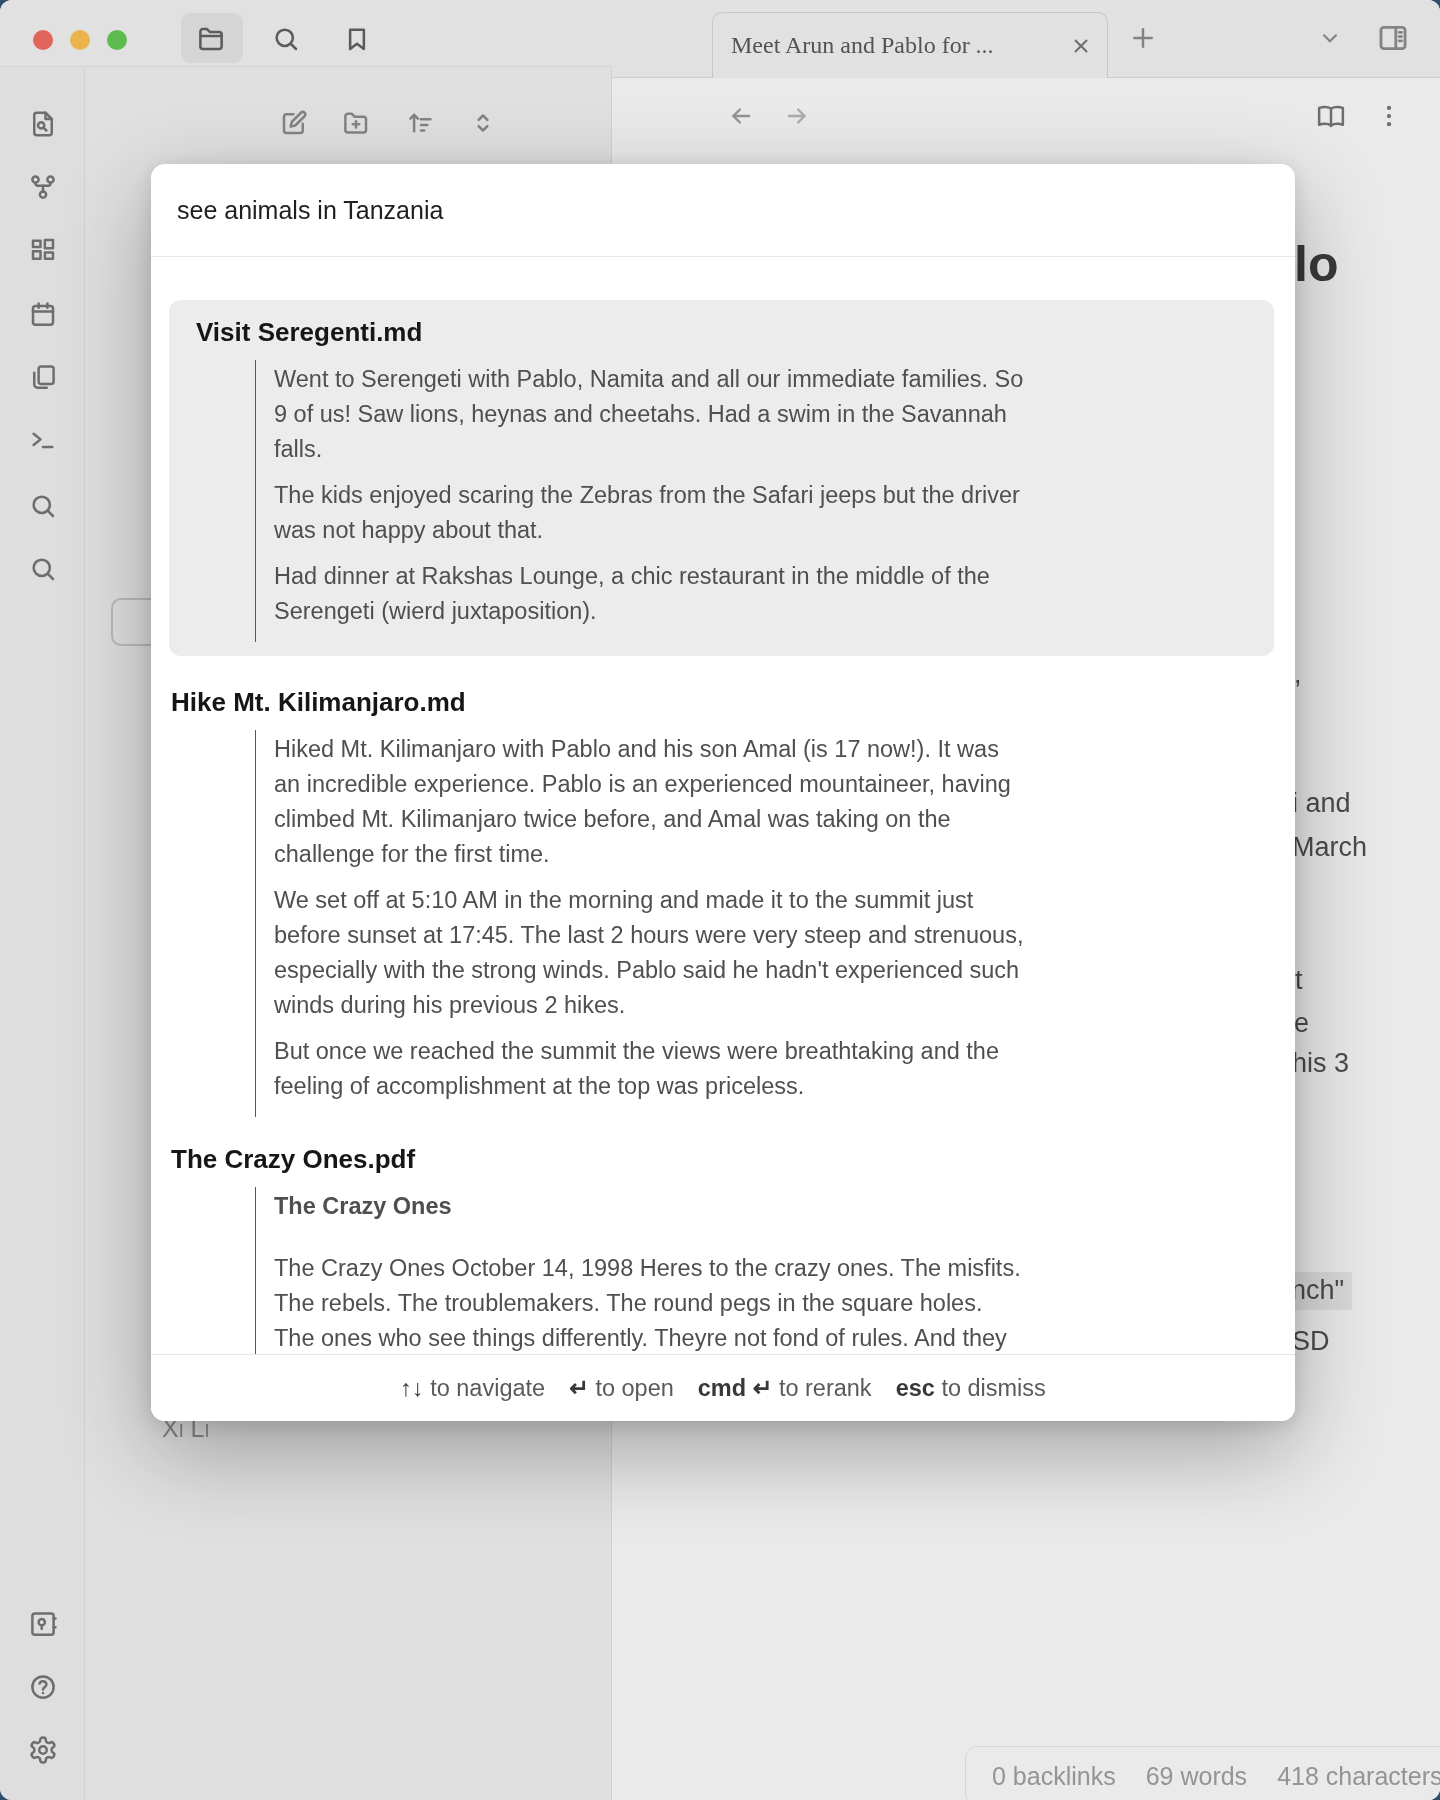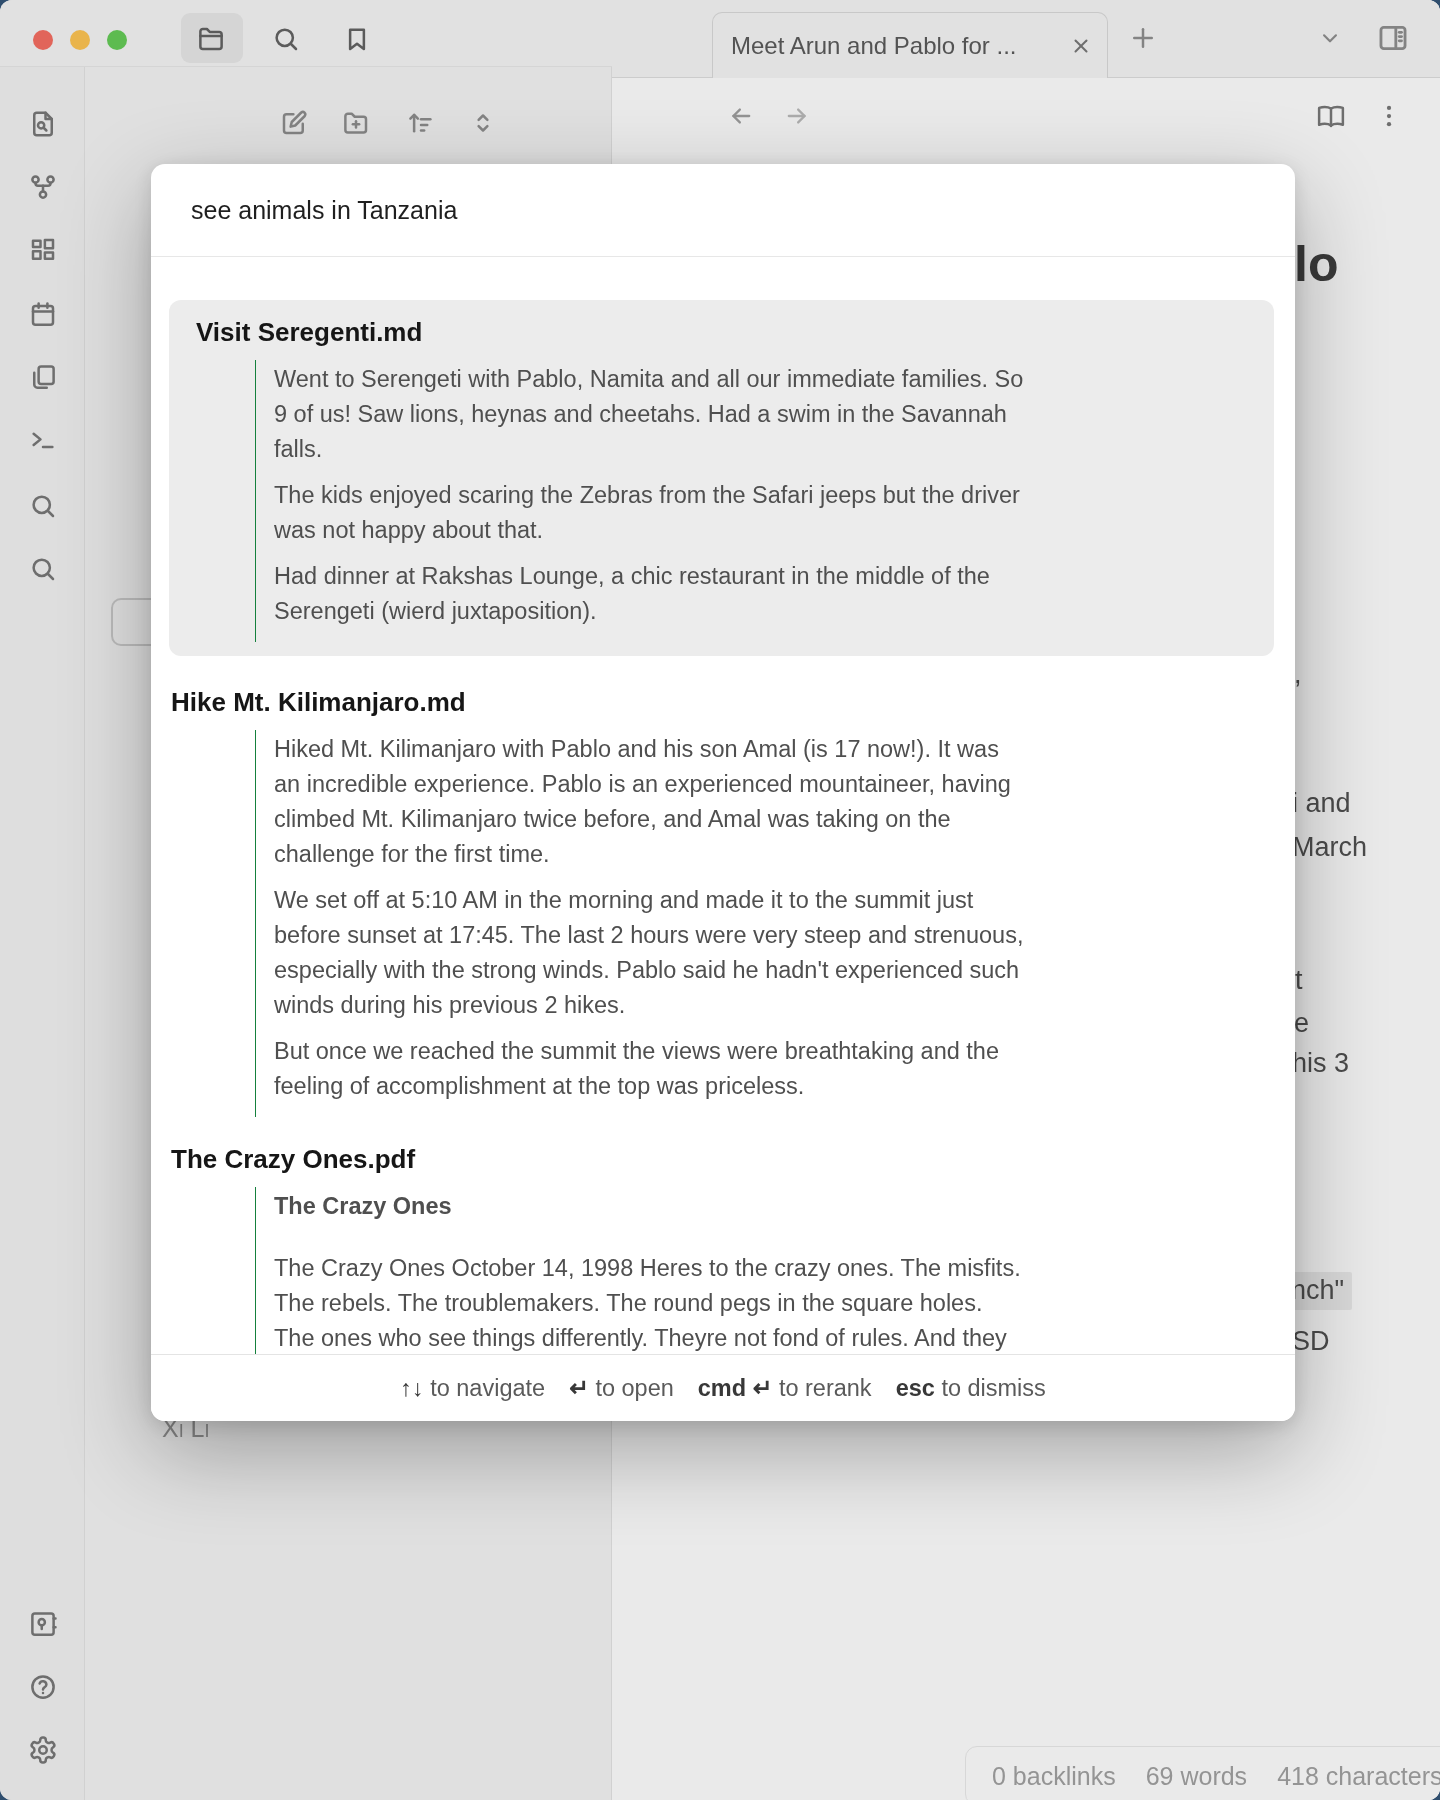--- a/index.html
+++ b/index.html
@@ -15,21 +15,21 @@
   .tl.red{left:33px;background:#ed6a5e;}
   .tl.yellow{left:70px;background:#f5bd4f;}
   .tl.green{left:107px;background:#61c454;}
   .tb-btn{position:absolute;top:24px;width:30px;height:30px;}
   .folder-active-bg{position:absolute;left:181px;top:13px;width:62px;height:50px;border-radius:9px;background:#e0e0e0;}
   .left-tb-border{position:absolute;left:0;top:66px;width:612px;height:1px;background:#e0e0e0;z-index:2;}
 
   
   .tabbar{position:absolute;left:612px;top:0;width:828px;height:77px;border-bottom:1px solid #d6d6d6;background:#ececec;z-index:2;}
   .tab{position:absolute;left:100px;top:12px;width:396px;height:66px;background:#ececec;border:1px solid #d2d2d2;border-bottom:none;border-radius:10px 10px 0 0;display:flex;align-items:center;padding:0 14px 0 18px;box-sizing:border-box;z-index:3;}
-  .tab-title{flex:1;font-size:24px;color:#575757;white-space:nowrap;overflow:hidden;}
+  .tab-title{flex:1;font-size:24px;color:#575757;white-space:nowrap;overflow:hidden;font-family:Liberation Serif, serif;}
   .newtab-btn{position:absolute;left:516px;top:23px;width:30px;height:30px;}
   .tab-chevron{position:absolute;left:705px;top:25px;width:26px;height:26px;}
   .tab-panel{position:absolute;left:764px;top:21px;width:34px;height:34px;}
 
   
   .vheader{position:absolute;left:612px;top:77px;width:828px;height:73px;z-index:2;}
   .nav-btn{position:absolute;top:25px;width:28px;height:28px;}
   .vheader-title{position:absolute;left:267px;top:26px;width:378px;text-align:center;font-size:26px;color:#6e6e6e;white-space:nowrap;}
 
   
@@ -48,21 +48,21 @@
   .frag-hl{background:#e4e4e4;padding:3px 8px 5px 4px;border-radius:2px;}
 
   
   .dim{position:absolute;inset:0;background:rgba(25,25,25,0.05);z-index:5;}
 
   
   .statusbar{position:absolute;left:965px;top:1746px;width:490px;height:60px;background:#f6f6f6;border:1px solid #e2e2e2;border-radius:12px;display:flex;align-items:center;gap:30px;padding:0 26px;box-sizing:border-box;font-size:25px;color:#9b9b9b;z-index:2;white-space:nowrap;}
 
   
   .modal{position:absolute;left:151px;top:164px;width:1144px;height:1257px;background:#ffffff;border-radius:14px;box-shadow:0 30px 90px rgba(0,0,0,0.30),0 4px 18px rgba(0,0,0,0.12);z-index:10;overflow:hidden;}
-  .query-row{position:absolute;left:0;top:0;right:0;height:93px;border-bottom:1px solid #e7e7e7;display:flex;align-items:center;padding:0 40px;box-sizing:border-box;}
+  .query-row{position:absolute;left:0;top:0;right:0;height:93px;border-bottom:1px solid #e7e7e7;display:flex;align-items:center;padding:0 26px;box-sizing:border-box;}
   .query-input{border:none;outline:none;background:transparent;font-family:"Liberation Sans",sans-serif;font-size:25px;color:#1f1f1f;width:100%;padding:0;}
   .results{position:absolute;left:0;top:94px;right:0;bottom:66px;overflow:hidden;padding:24px 21px 0 18px;box-sizing:border-box;}
   .result-title{font-size:26px;font-weight:700;color:#161616;line-height:36px;margin:0 0 10px 2px;}
   .quote{border-left:1px solid #15803d;padding:2px 0 2px 18px;width:750px;}
   .quote p{margin:0 0 11px 0;font-size:23.5px;line-height:35px;color:#4f4f4f;}
   .quote .qhead{font-weight:700;margin:0 0 27px 0;font-size:23.5px;line-height:35px;color:#4f4f4f;}
   .result-card{background:#ececec;border-radius:12px;padding:14px 24px 14px 27px;margin:18px 0 28px 0;}
   .result-card .result-title{margin-left:0;}
   .result-card .quote{margin-left:59px;}
   .result-plain .quote{margin-left:86px;}

